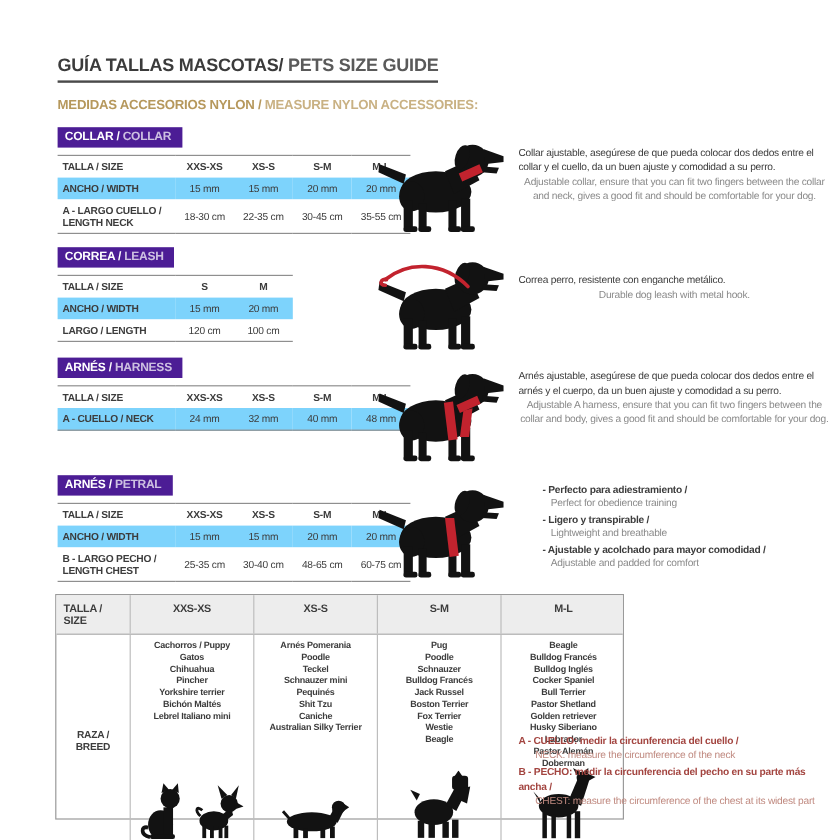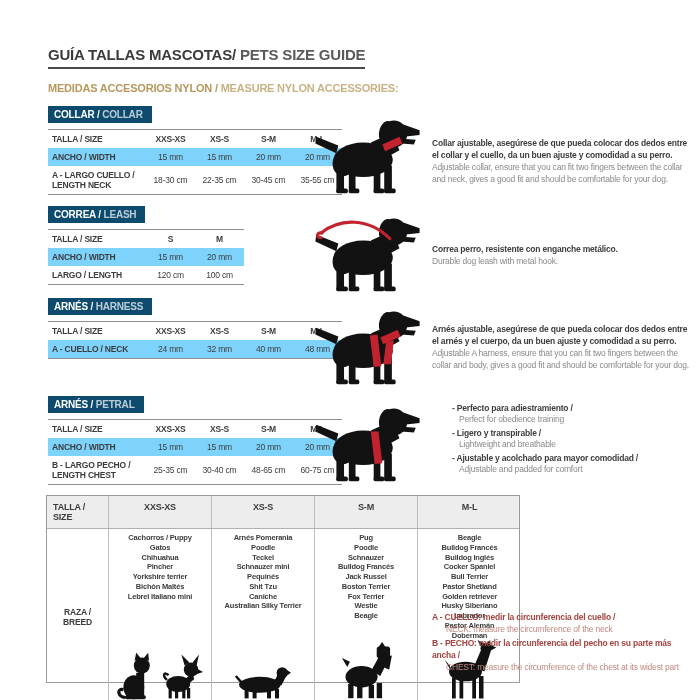--- a/index.html
+++ b/index.html
@@ -7,38 +7,38 @@
         font-family:"Liberation Sans",sans-serif;color:#3c3c3c;letter-spacing:-0.2px;}
 
   
   .title{position:absolute;left:48px;top:46px;font-size:15px;font-weight:bold;
          border-bottom:2px solid #4a4a4a;padding-bottom:4px;color:#3b3b3b;}
   .title .lite{font-weight:600;color:#5a5a5a;}
   .subtitle{position:absolute;left:48px;top:82px;font-size:11px;font-weight:bold;color:#b6985c;}
   .subtitle .lite{color:#c9b183;font-weight:600;}
 
   
-  .badge{position:absolute;left:48px;display:inline-block;background:#0c4a6e;color:#fff;
+  .badge{position:absolute;left:48px;display:inline-block;background:#4c1d95;color:#fff;
          font-size:10px;font-weight:bold;padding:3px 9px 3px 6px;}
   .badge .lite{color:rgba(255,255,255,.72);}
 
   
   .sec-table{position:absolute;left:48px;display:table;border-collapse:collapse;
              border-top:1px solid #8f8f8f;border-bottom:1px solid #8f8f8f;table-layout:fixed;}
   .sec-table .tr{display:table-row;}
   .sec-table .tr:nth-child(2){background:#7dd3fc;}
   .sec-table .td{display:table-cell;font-size:8.5px;text-align:center;vertical-align:middle;
                  padding:4px 2px;width:45px;color:#3c3c3c;}
   .sec-table .td:first-child{text-align:left;font-weight:bold;width:92px;padding-left:4px;}
   .sec-table .tr:first-child .td{font-weight:bold;}
 
   
   .desc{position:absolute;left:432px;width:260px;font-size:8.5px;line-height:1.4;}
-  .desc .b{font-weight:bold;color:#3d3d3d;display:block;margin-top:16px;}
-  .desc .n{color:#8a8a8a;display:block;}
+  .desc .b{font-weight:normal;color:#3d3d3d;display:block;}
+  .desc .n{color:#8a8a8a;display:block;text-align:center;}
   .bullets{position:absolute;left:452px;width:260px;font-size:8.5px;line-height:1.35;}
   .bullets .b{font-weight:bold;color:#3d3d3d;display:block;}
   .bullets .n{color:#8a8a8a;display:block;padding-left:7px;margin-bottom:2px;}
 
   
   .dog{position:absolute;left:313px;width:108px;height:88px;}
   .dog svg{width:100%;height:100%;}
   .ink{fill:#121212;}
   .red{fill:#c2232e;}
   .redline{stroke:#c2232e;stroke-width:3.2;fill:none;stroke-linecap:round;}

